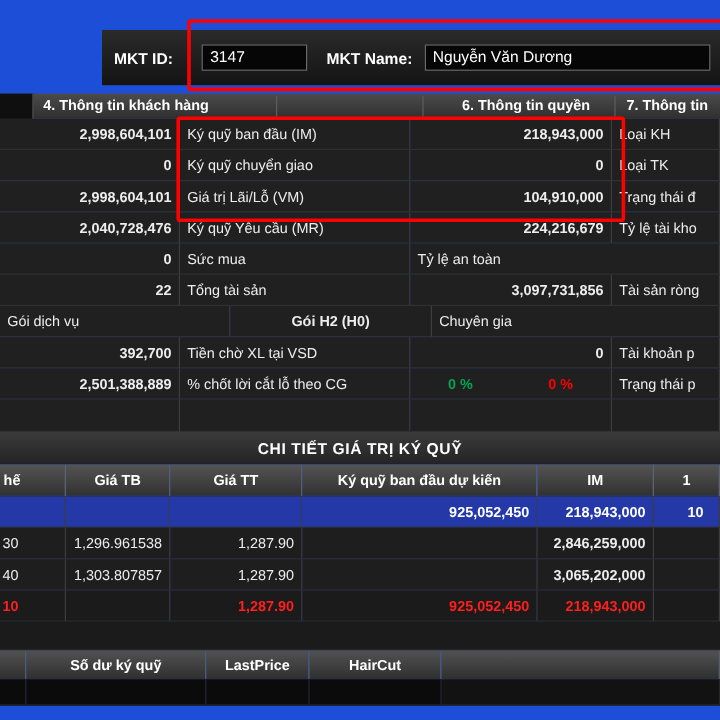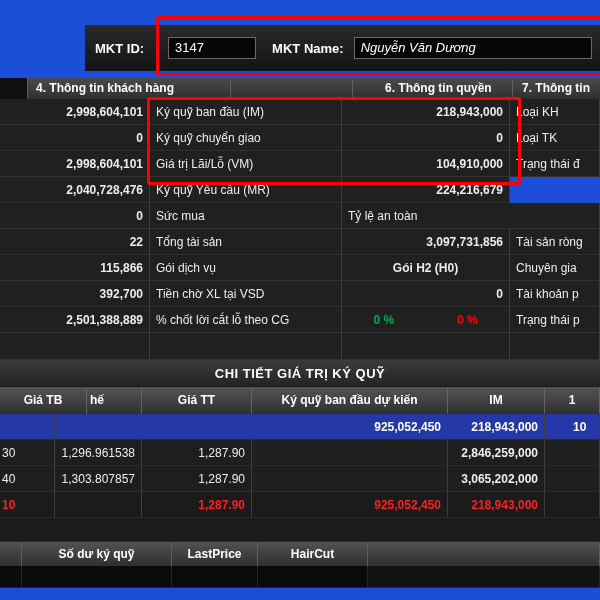--- a/index.html
+++ b/index.html
@@ -7,21 +7,21 @@
 
   
   .topbar { position:absolute; left:85px; top:25px; right:0; height:46px;
             background:linear-gradient(#2a2a2a,#141414); display:flex; align-items:center;
             padding-left:10px; box-sizing:border-box; }
   .topbar .lbl { color:#ffffff; font-weight:bold; font-size:13px; white-space:nowrap; }
   .inputbox { background:#060606; border:1px solid #6a6a6a; color:#ffffff; font-size:13px;
               height:22px; line-height:22px; padding:0 6px; box-sizing:border-box;
               font-family:"Liberation Sans", sans-serif; }
   .mktid-input { width:88px; margin-left:24px; }
-  .mktname-input { flex:1; margin-left:10px; margin-right:8px;font-style:italic; }
+  .mktname-input { flex:1; margin-left:10px; margin-right:8px; }
   .mktname-lbl { margin-left:16px; }
 
   
   .red-annot { position:absolute; border:3px solid #fe0000; border-radius:3px; z-index:20; pointer-events:none; background:transparent; }
   .red-annot.top { left:156px; top:16px; width:470px; height:54px; }
   .red-annot.mid { left:147px; top:97px; width:368px; height:82px; }
 
   
   .tabbar { position:absolute; left:0; top:78px; width:600px; height:21px;
             background:linear-gradient(#4b4b4b,#2f2f2f); }
@@ -126,37 +126,37 @@
       <div class="ac v w1">2,998,604,101</div>
       <div class="ac l w2">Giá trị Lãi/Lỗ (VM)</div>
       <div class="ac v w3">104,910,000</div>
       <div class="ac l w4">Trạng thái đ</div>
     </div>
 
     <div class="arow">
       <div class="ac v w1">2,040,728,476</div>
       <div class="ac l w2">Ký quỹ Yêu cầu (MR)</div>
       <div class="ac v w3">224,216,679</div>
+      <div class="ac l w4">Tỷ lệ tài kho</div>
     </div>
 
     <div class="arow">
       <div class="ac v w1">0</div>
       <div class="ac l w2">Sức mua</div>
       <div class="ac l w4">Tỷ lệ an toàn</div>
     </div>
 
     <div class="arow">
       <div class="ac v w1">22</div>
       <div class="ac l w2">Tổng tài sản</div>
       <div class="ac v w3">3,097,731,856</div>
       <div class="ac l w4">Tài sản ròng</div>
     </div>
 
     <div class="arow">
-      <div class="ac v w1">115,866</div>
       <div class="ac l w2">Gói dịch vụ</div>
       <div class="ac v w3 center">Gói H2 (H0)</div>
       <div class="ac l w4">Chuyên gia</div>
     </div>
 
     <div class="arow">
       <div class="ac v w1">392,700</div>
       <div class="ac l w2">Tiền chờ XL tại VSD</div>
       <div class="ac v w3">0</div>
       <div class="ac l w4">Tài khoản p</div>
@@ -177,22 +177,22 @@
       <div class="ac l w2"></div>
       <div class="ac v w3"></div>
       <div class="ac l w4"></div>
     </div>
   </div>
 
   <div class="section-title">CHI TIẾT GIÁ TRỊ KÝ QUỸ</div>
 
   <div class="detail">
     <div class="drow dhead">
+      <div class="dc dc0 hcut">hế</div>
       <div class="dc dc1">Giá TB</div>
-      <div class="dc dc0 hcut">hế</div>
       <div class="dc dc2">Giá TT</div>
       <div class="dc dc3">Ký quỹ ban đầu dự kiến</div>
       <div class="dc dc4">IM</div>
       <div class="dc dc5">1</div>
     </div>
 
     <div class="drow selected">
       <div class="dc dc0 cutleft"></div>
       <div class="dc dc1 plain"></div>
       <div class="dc dc2 plain"></div>

